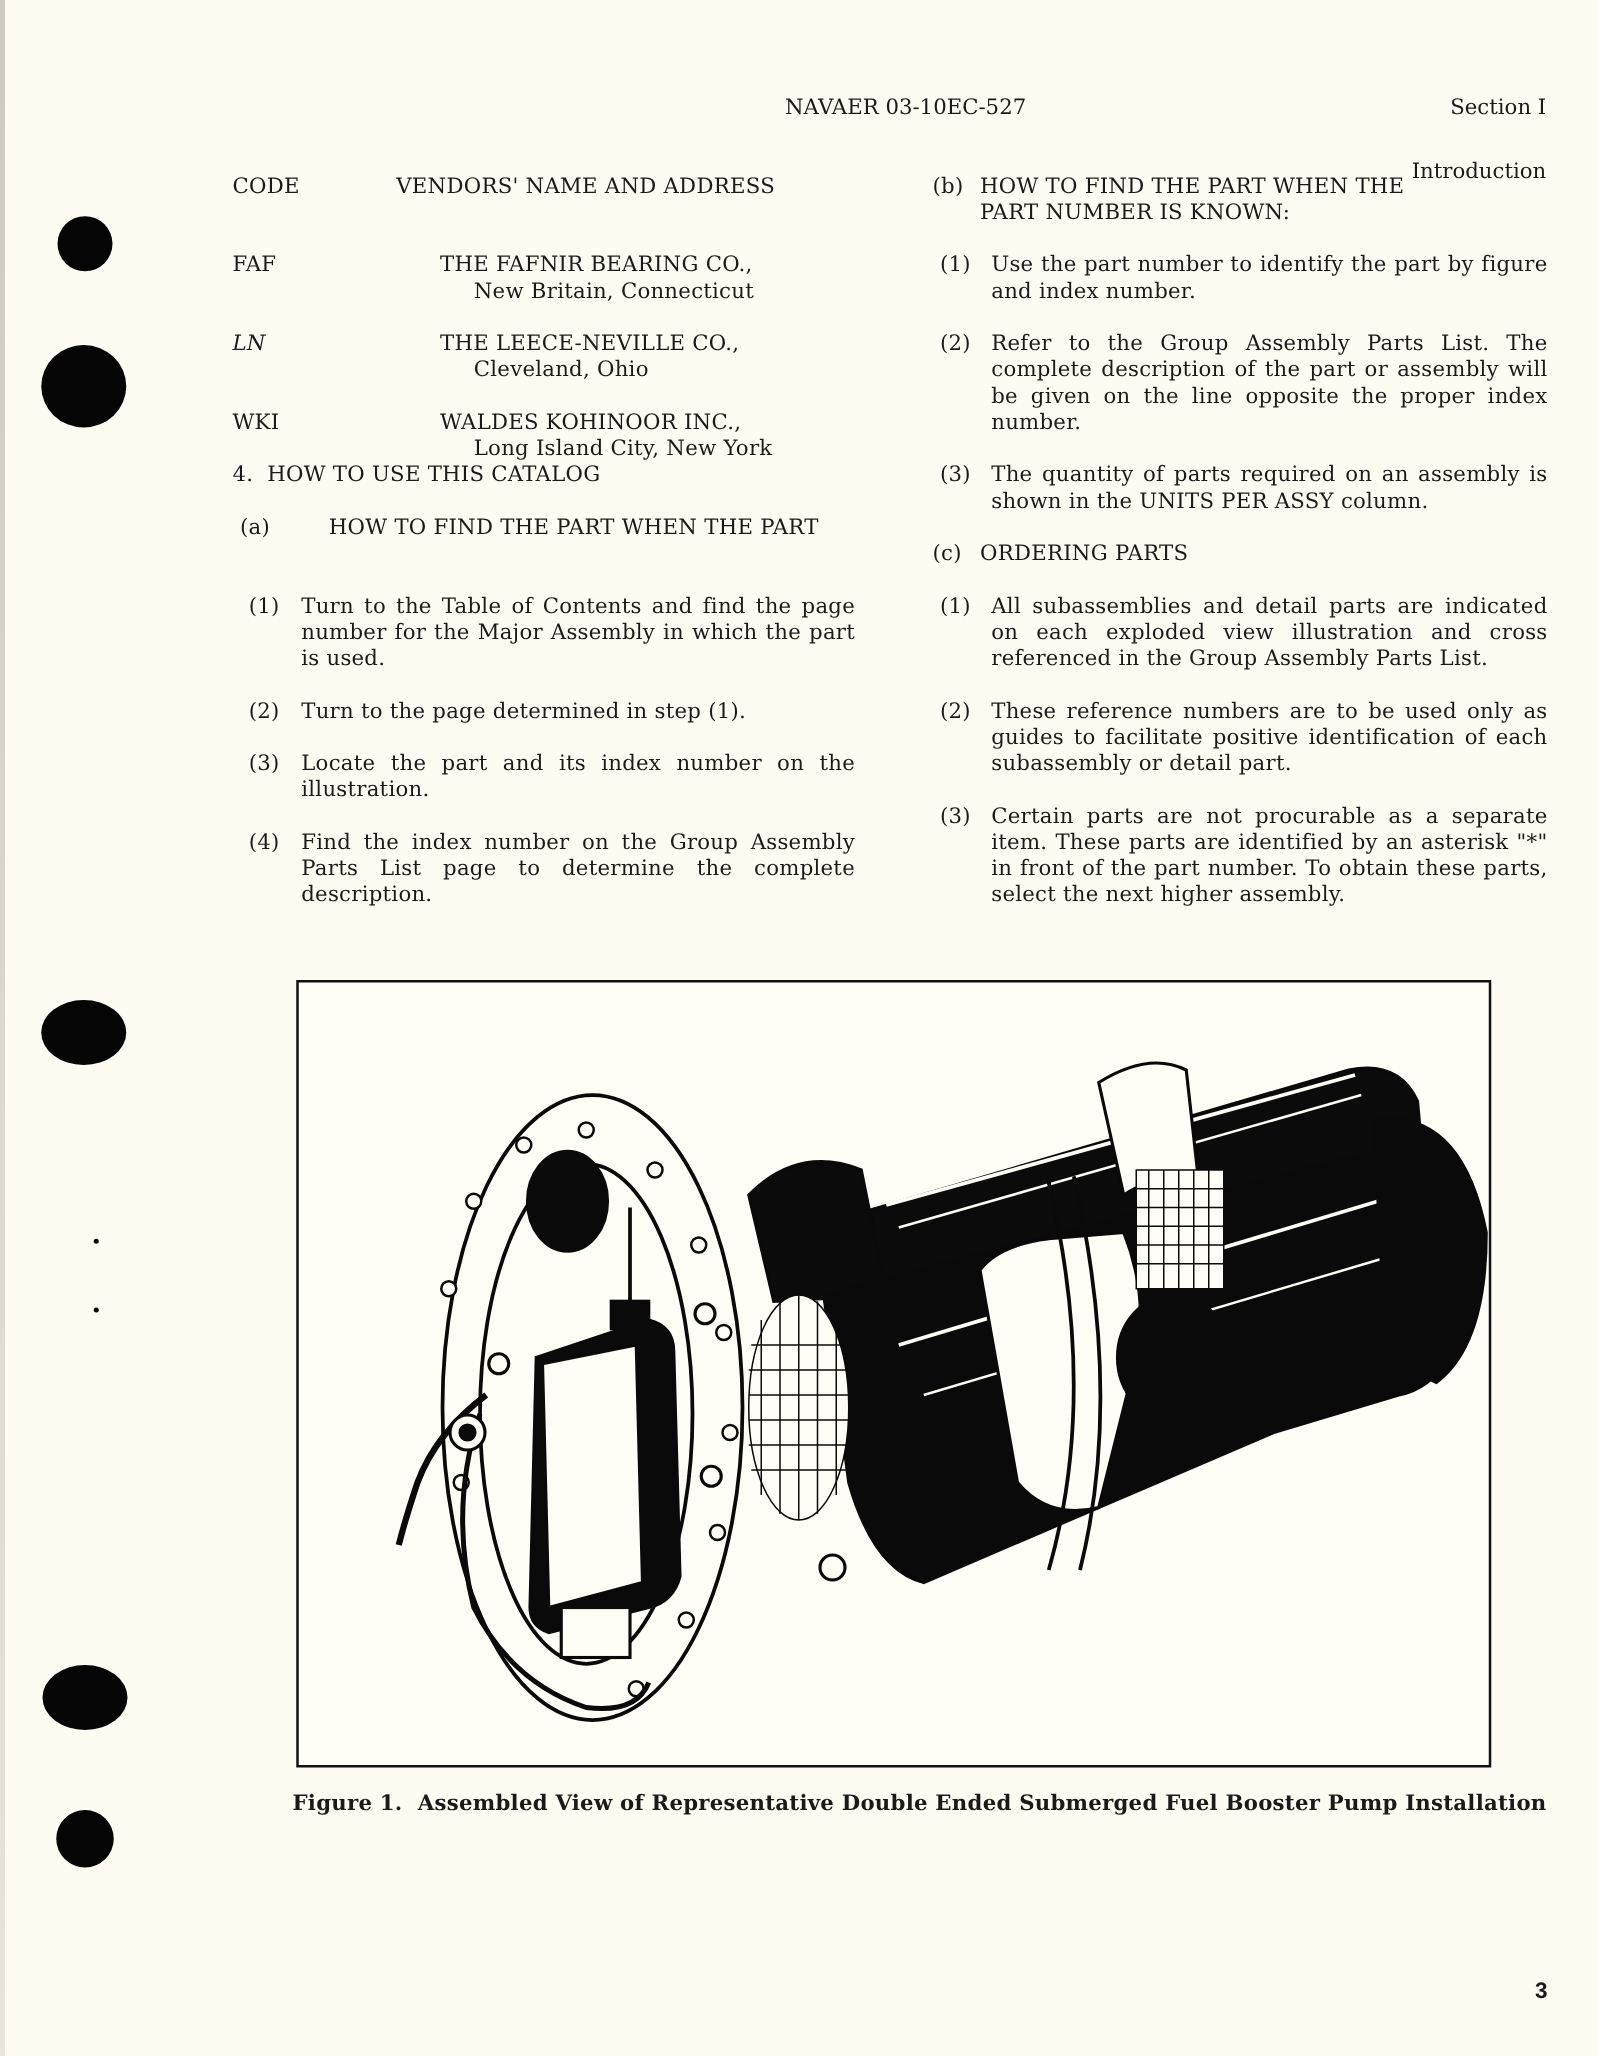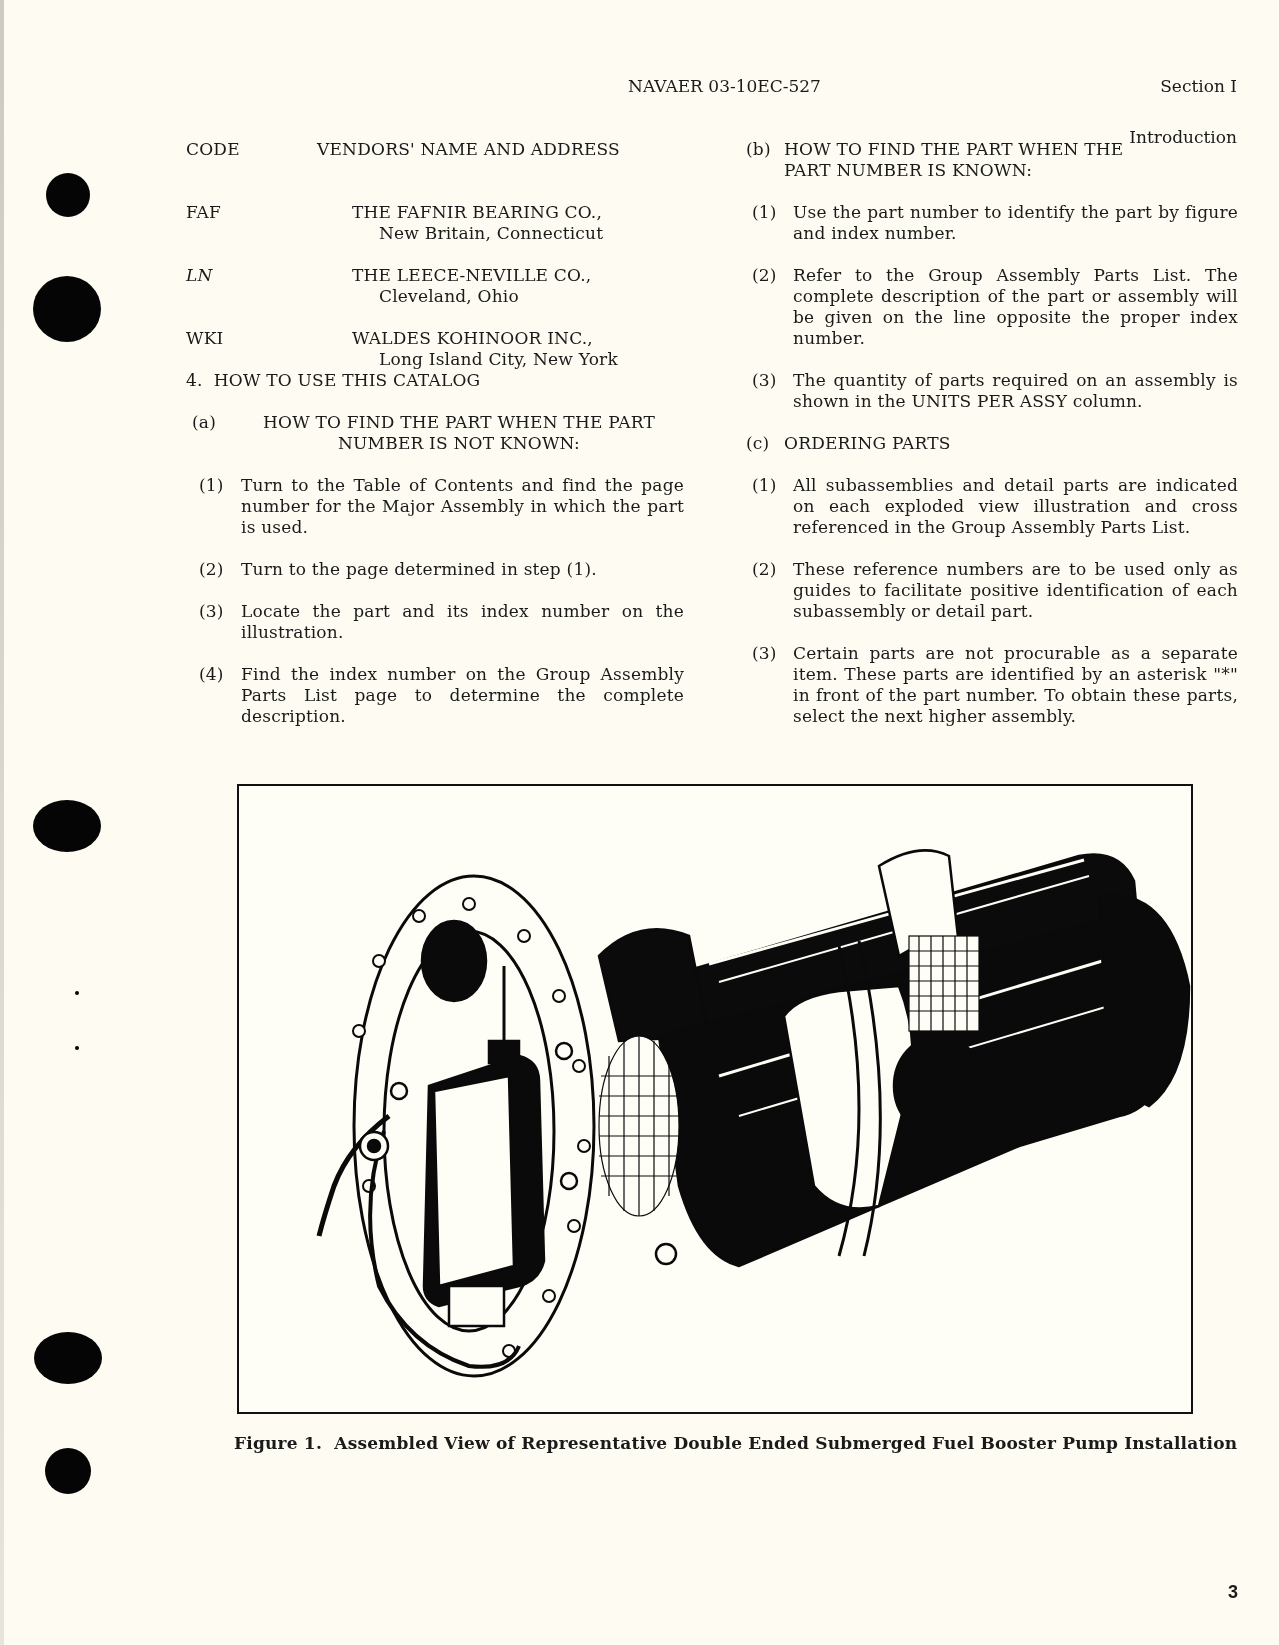--- a/index.html
+++ b/index.html
@@ -54,21 +54,20 @@
   <div class="row" style="left:166px;top:189px;">WALDES KOHINOOR INC.,</div>
   <div class="row" style="left:193px;top:210px;">Long Island City, New York</div>
 </div>
 
 <div class="abs txt" style="left:186px;top:370px;white-space:pre;">4.  HOW TO USE THIS CATALOG</div>
 
 <div class="abs txt" style="left:192px;top:412px;width:490px;">
   <div class="num" style="left:0;top:0;">(a)</div>
   <div class="body" style="left:37px;top:0;width:460px;text-align:center;">
     <div>HOW TO FIND THE PART WHEN THE PART</div>
-    <div>NUMBER IS NOT KNOWN:</div>
   </div>
 </div>
 
 <div class="abs txt" style="left:199px;top:475px;width:487px;height:260px;">
   <div class="num" style="left:0;top:0;">(1)</div>
   <div class="body" style="left:42px;top:0;width:443px;">Turn to the Table of Contents and find the page number for the Major Assembly in which the part is used.</div>
 
   <div class="num" style="left:0;top:84px;">(2)</div>
   <div class="body" style="left:42px;top:84px;width:443px;">Turn to the page determined in step (1).</div>
 

